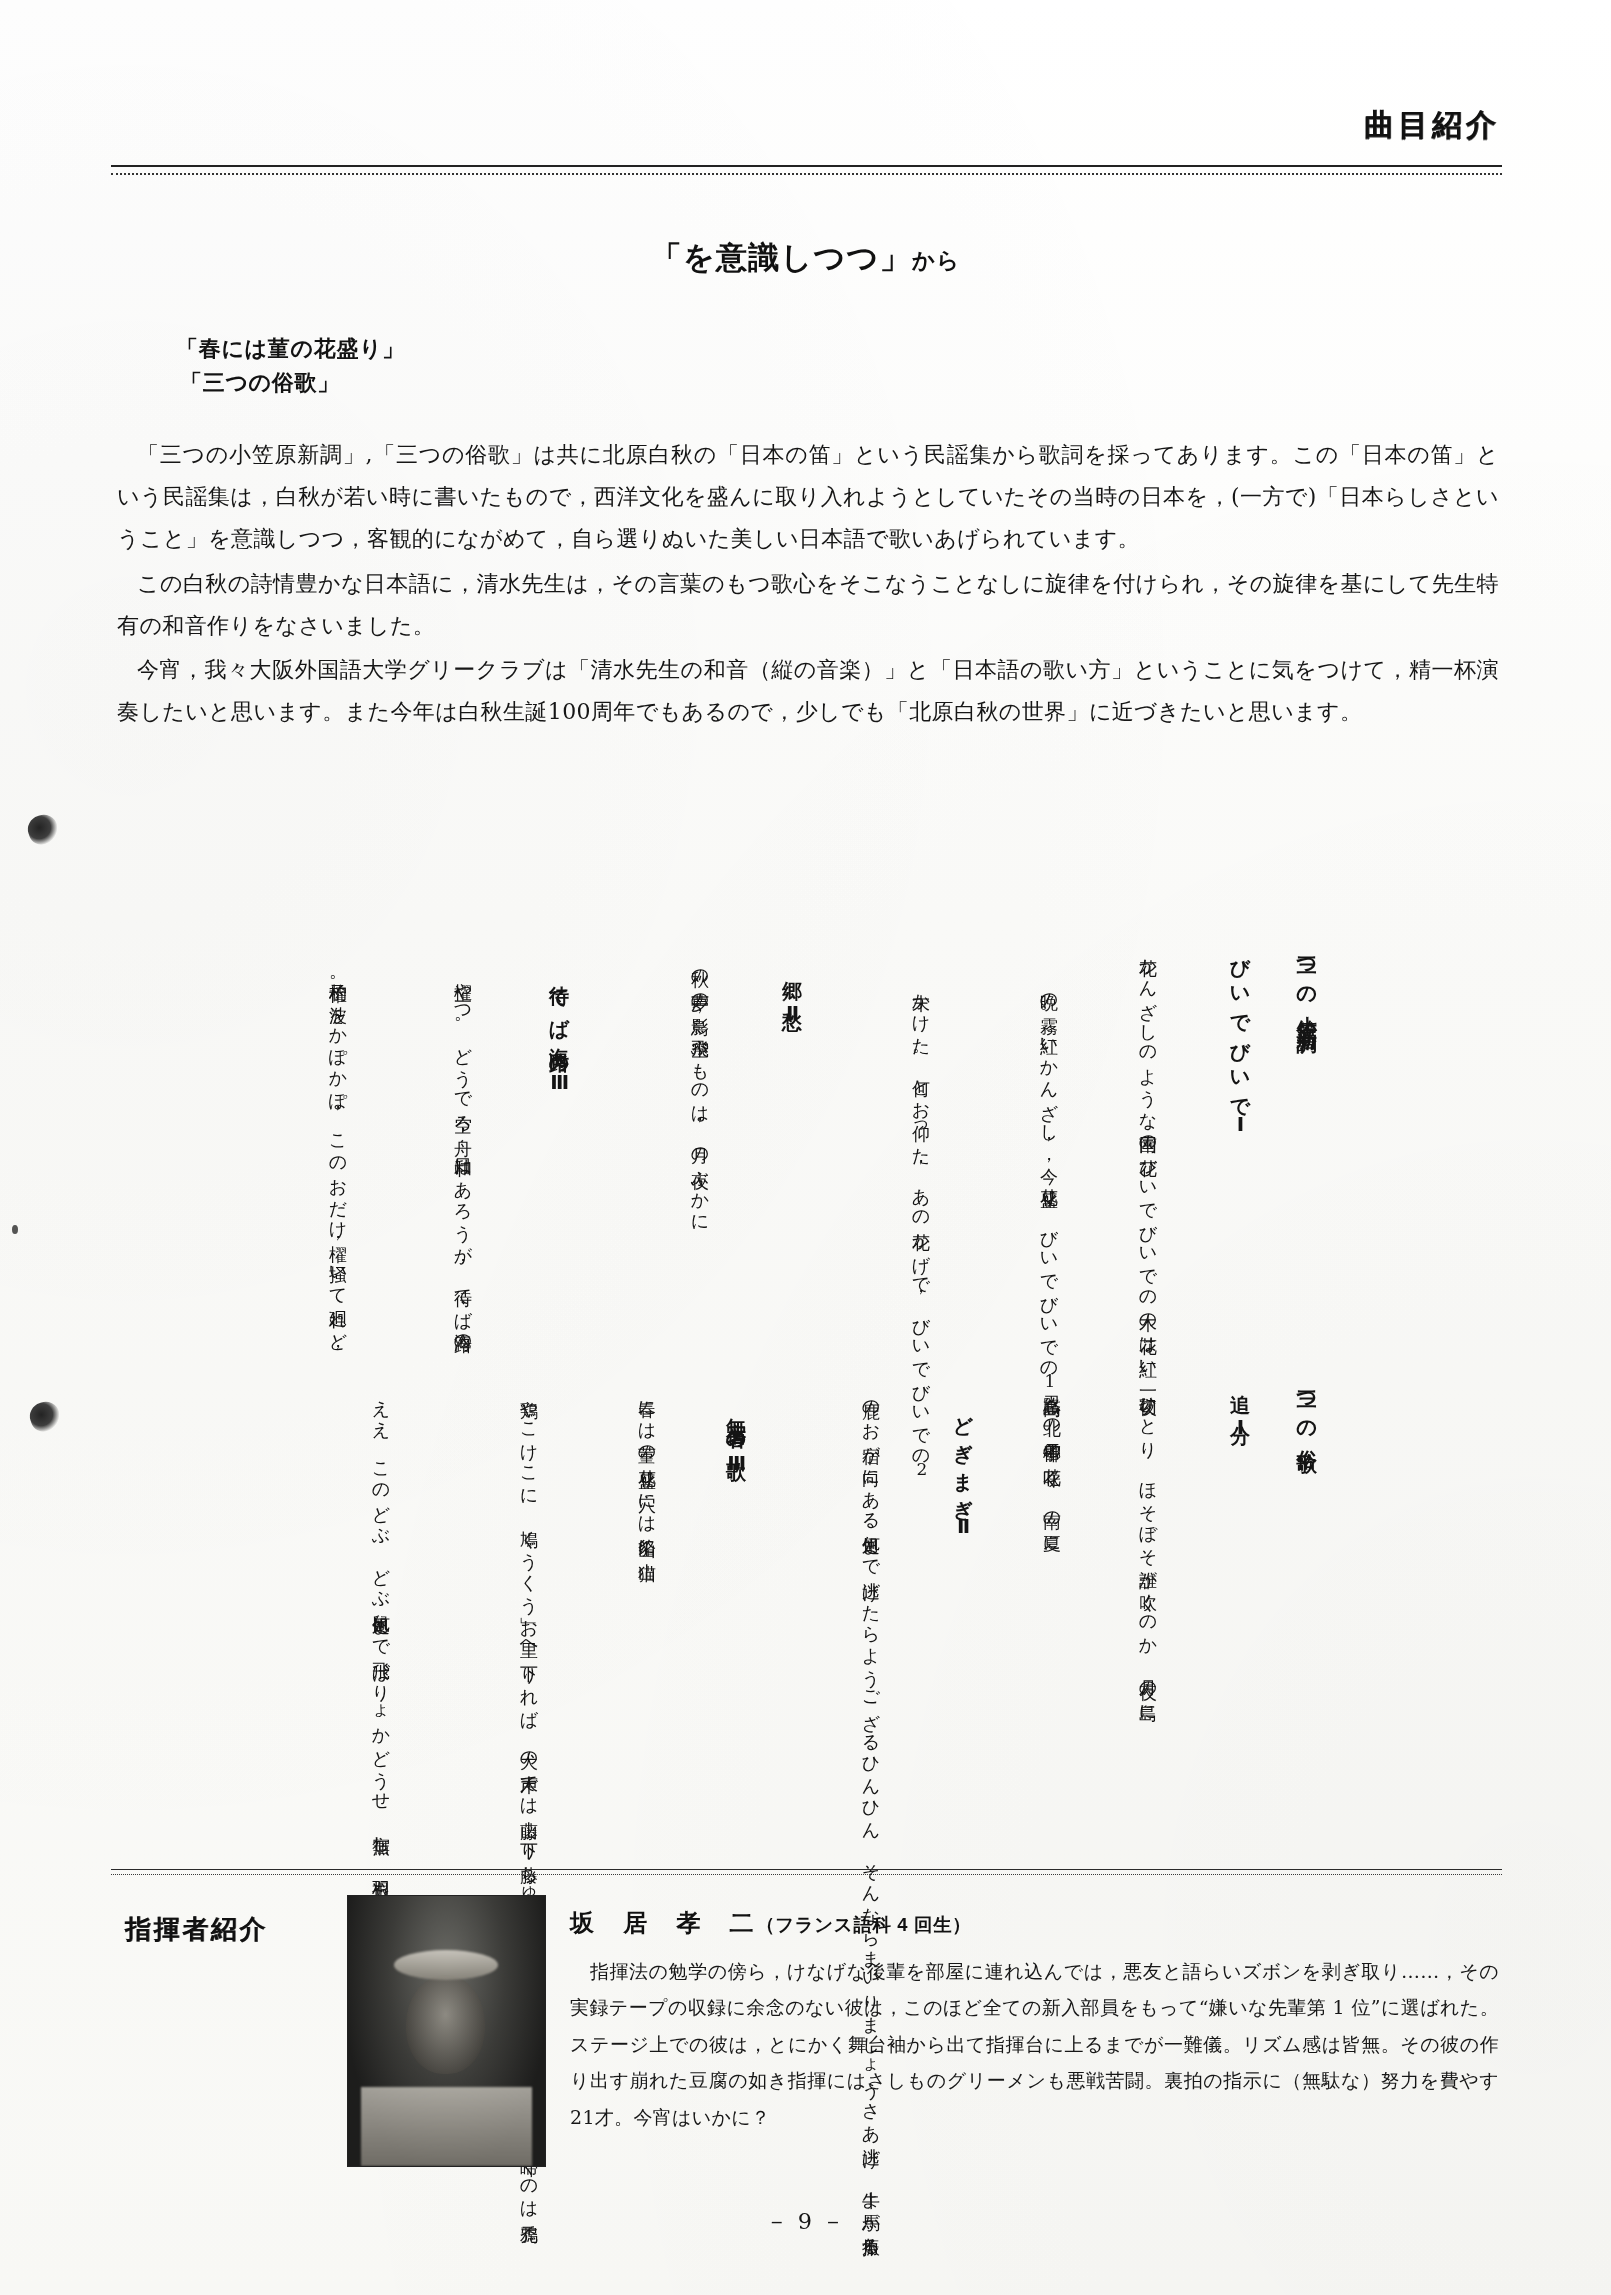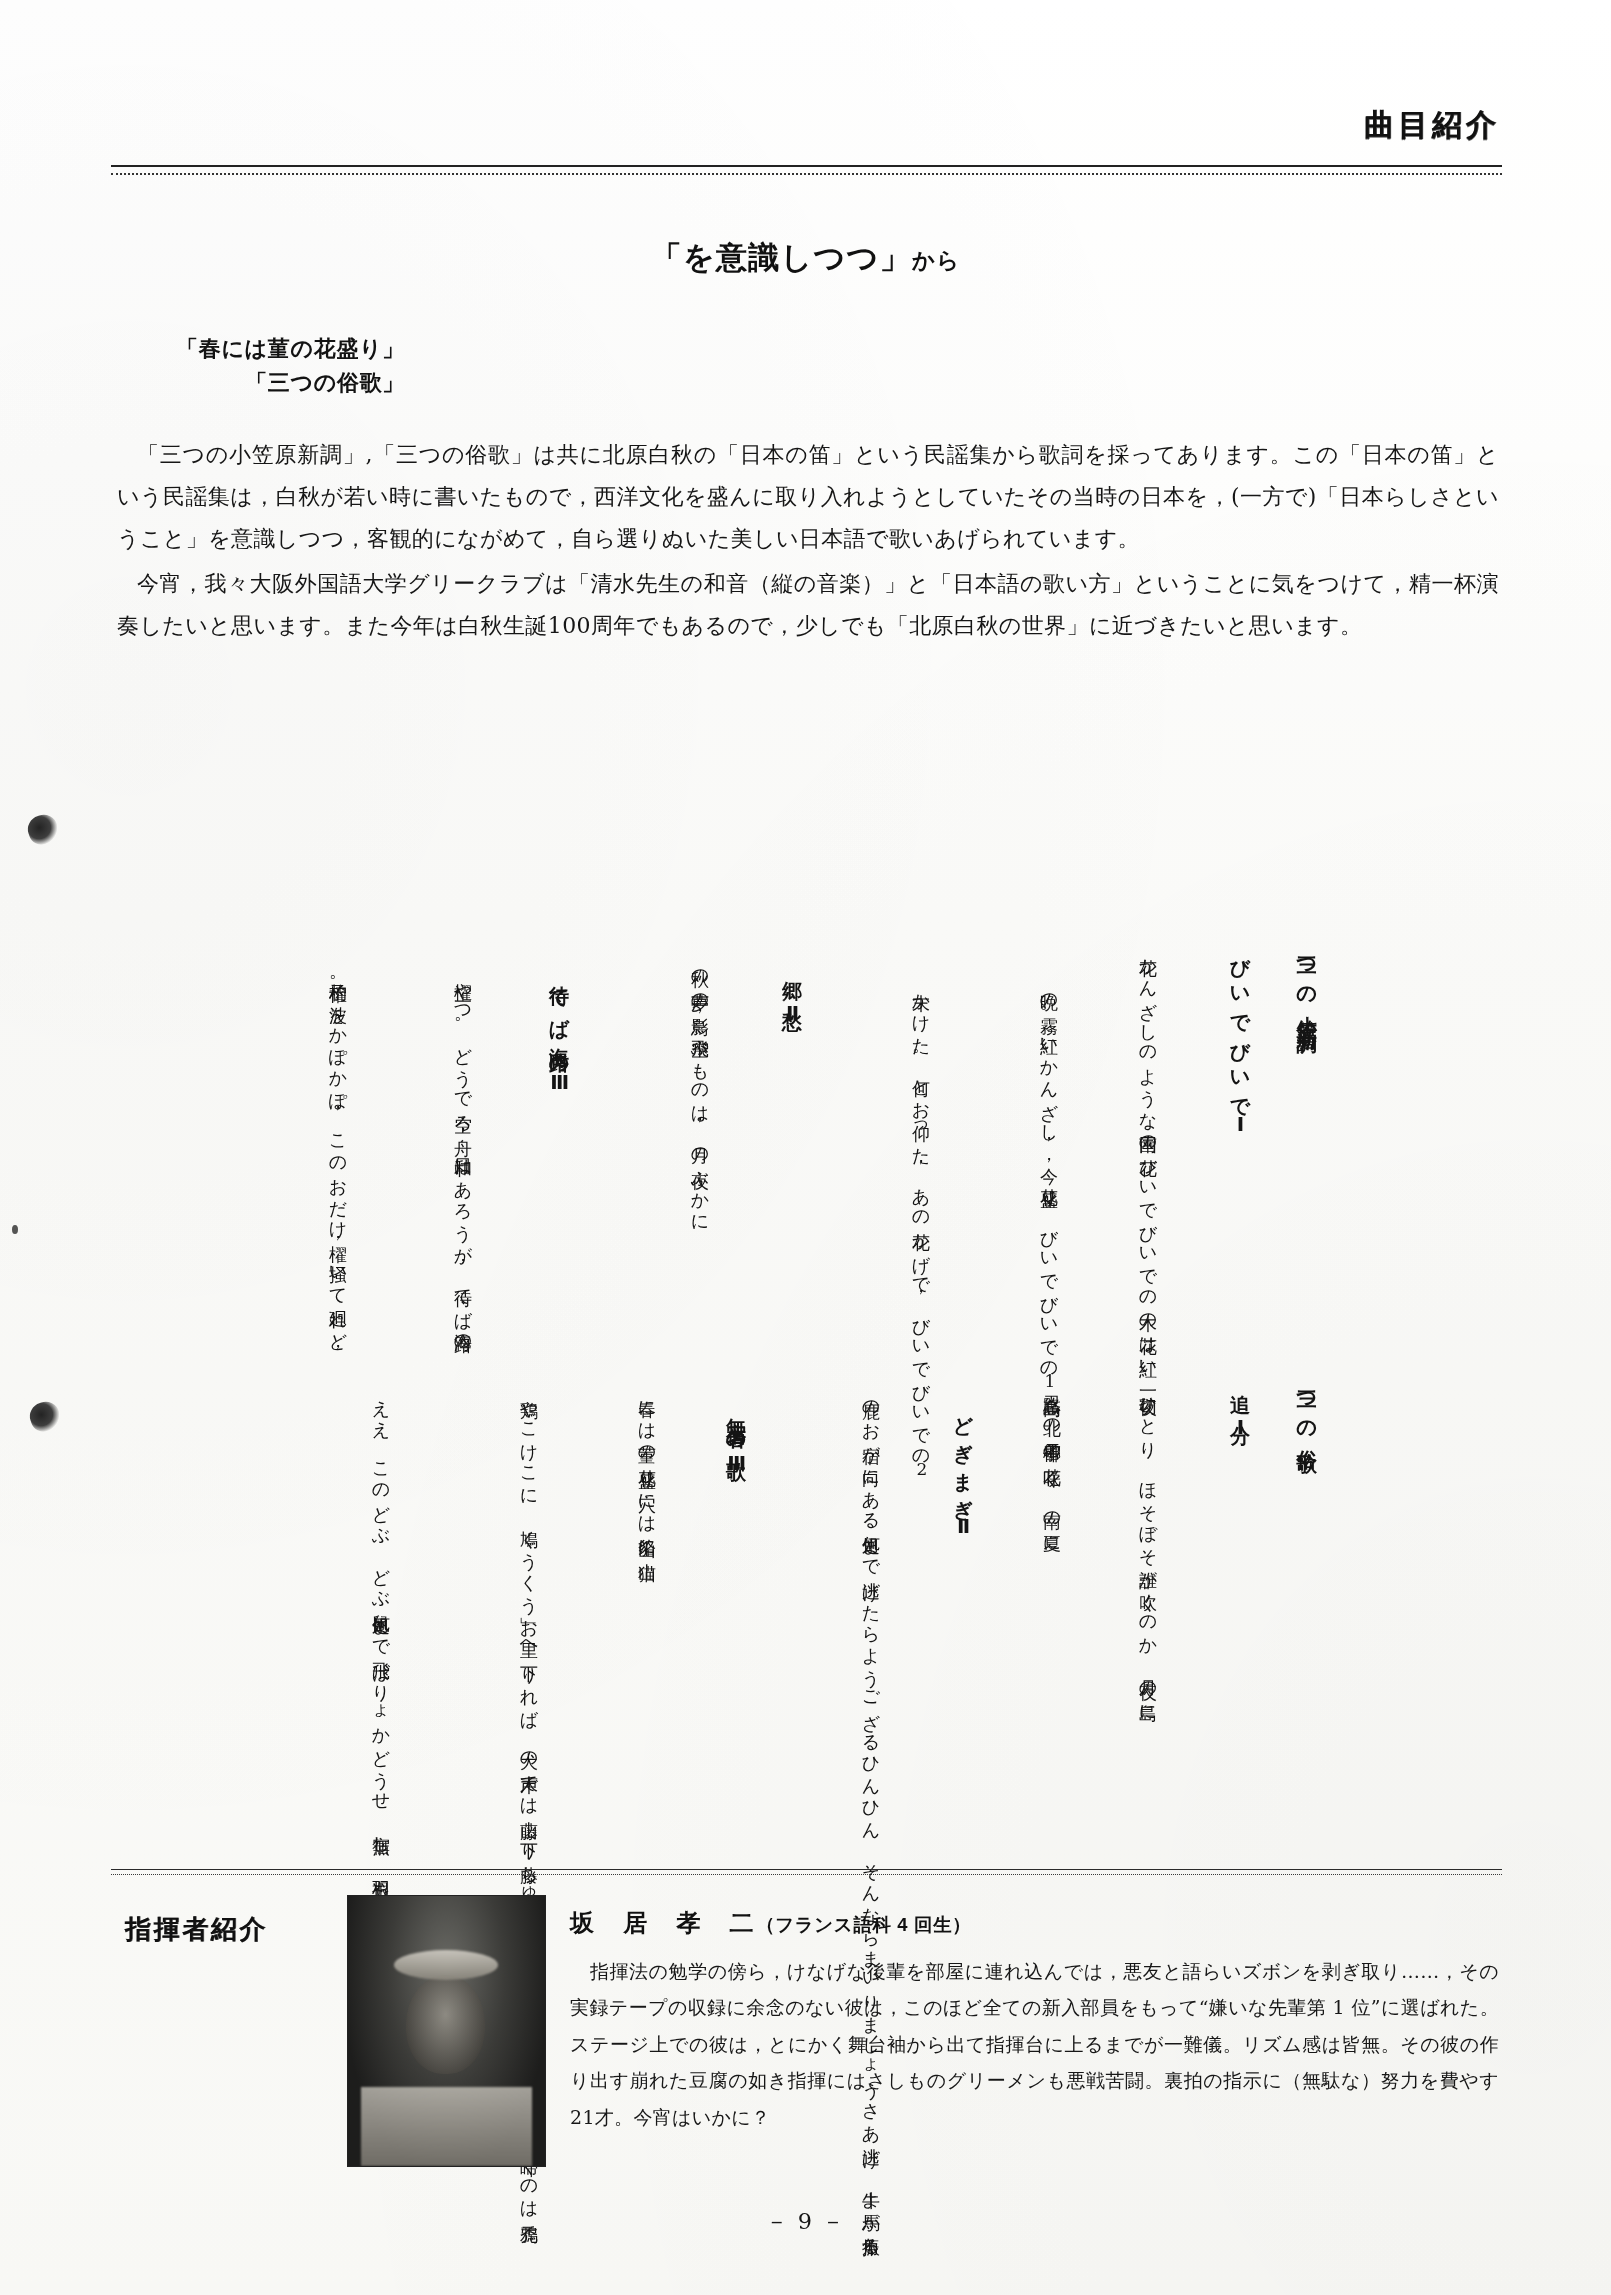--- a/index.html
+++ b/index.html
@@ -78,21 +78,21 @@
     position: absolute;
     left: 176px;
     top: 332px;
     font-family: "DejaVu Sans", "Liberation Sans", sans-serif;
     font-size: 22px;
     font-weight: 700;
     letter-spacing: 0.7px;
     line-height: 1.55;
     color: #131313;
   }
-  .subtitle-block .s2 { margin-left: 20px; text-align: right; }
+  .subtitle-block .s2 { margin-left: 4px; }
 
   
   .body-block {
     position: absolute;
     left: 117px;
     width: 1382px;
     top: 434px;
     font-size: 22px;
     line-height: 1.92;
     letter-spacing: 0.4px;
@@ -294,20 +294,21 @@
     <span>「を意識しつつ」</span><span class="from">から</span>
   </div>
 
   <div class="subtitle-block">
     <div class="s1">「春には菫の花盛り」</div>
     <div class="s2">「三つの俗歌」</div>
   </div>
 
   <div class="body-block">
     <p class="first">「三つの小笠原新調」,「三つの俗歌」は共に北原白秋の「日本の笛」という民謡集から歌詞を採ってあります。この「日本の笛」という民謡集は，白秋が若い時に書いたもので，西洋文化を盛んに取り入れようとしていたその当時の日本を，(一方で)「日本らしさということ」を意識しつつ，客観的にながめて，自ら選りぬいた美しい日本語で歌いあげられています。</p>
+    <p>この白秋の詩情豊かな日本語に，清水先生は，その言葉のもつ歌心をそこなうことなしに旋律を付けられ，その旋律を基にして先生特有の和音作りをなさいました。</p>
     <p>今宵，我々大阪外国語大学グリークラブは「清水先生の和音（縦の音楽）」と「日本語の歌い方」ということに気をつけて，精一杯演奏したいと思います。また今年は白秋生誕100周年でもあるので，少しでも「北原白秋の世界」に近づきたいと思います。</p>
   </div>
 
   <div class="lyrics-area">
 
     <div class="vgroup" style="left:1191px; top:0;">
       <div class="vtitle">三つの小笠原新調</div>
     </div>
 
     <div class="vgroup" style="left:1119px; top:2.6px;">

